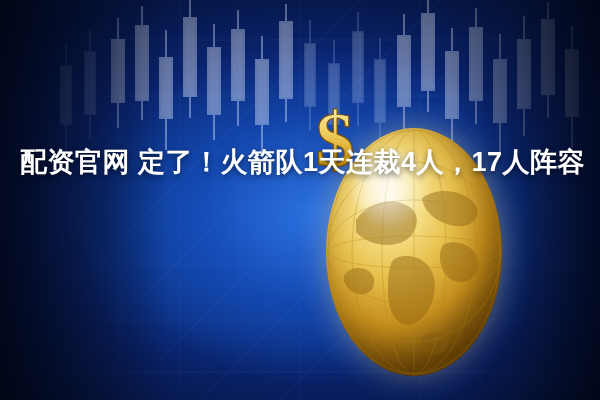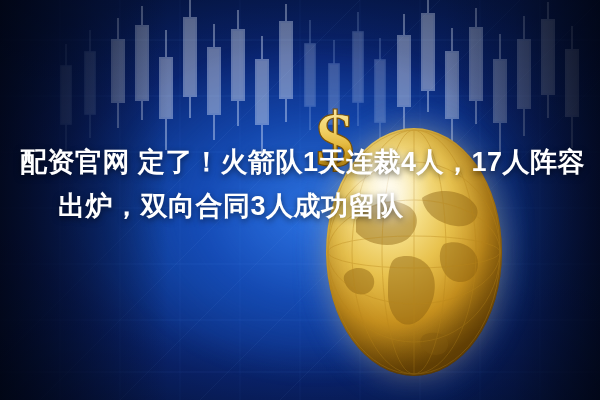--- a/index.html
+++ b/index.html
@@ -261,16 +261,15 @@
         <stop offset="100%" stop-color="#9c6c06"></stop>
       </linearGradient>
     </defs>
     <text x="35" y="70" text-anchor="middle" font-family="'Liberation Serif', serif" font-size="78" font-weight="bold" fill="url(#goldgrad)" stroke="#7a5208" stroke-width="1.2">$</text>
   </svg>
 
   <div class="bg-vignette"></div>
 
   <div class="headline">
     <span class="line line1">配资官网 定了！火箭队1天连裁4人，17人阵容</span>
-    <span class="line line2">出炉，双向合同3人成功留队</span>
   </div>
 
 </div>
 
 </body></html>

